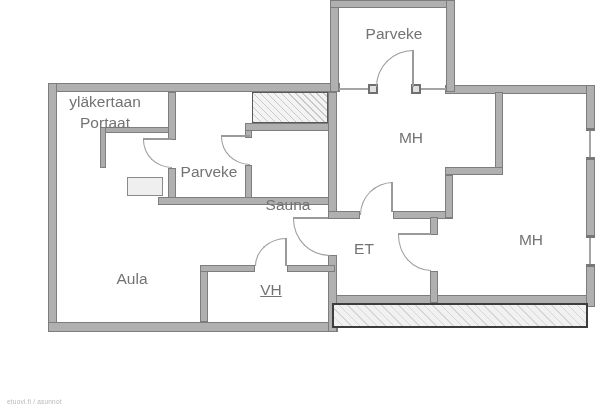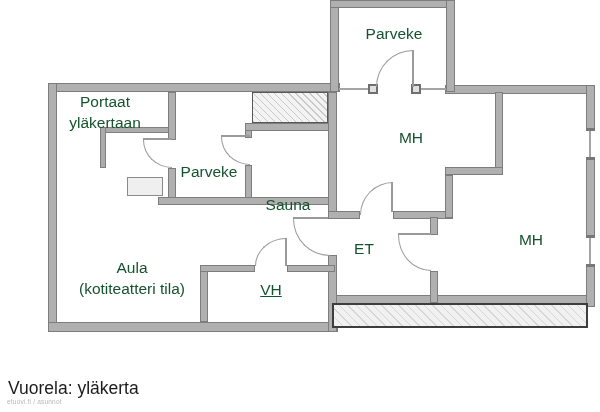--- a/index.html
+++ b/index.html
@@ -29,21 +29,21 @@
     background:repeating-linear-gradient(45deg,#c9c9c9 0px,#c9c9c9 1px,#f3f3f3 1px,#f3f3f3 5px);
   }
   .hatch-strip{
     position:absolute;box-sizing:border-box;border:2px solid #3d3d3d;
     background:repeating-linear-gradient(45deg,#d6d6d6 0px,#d6d6d6 1px,#f1f1f1 1px,#f1f1f1 6px);
   }
   .fixture{position:absolute;background:#efefef;border:1.5px solid #8a8a8a;box-sizing:border-box;}
   
   .room-label{
     position:absolute;transform:translate(-50%,-50%);
-    color:#14532d;font-size:15.5px;line-height:20px;text-align:center;white-space:nowrap;
+    color:#737373;font-size:15.5px;line-height:20px;text-align:center;white-space:nowrap;
   }
   .room-label.two{line-height:21px;}
   #plan-title{
     position:absolute;left:8px;top:378px;font-size:17.5px;color:#1c1c1c;white-space:nowrap;
   }
   #watermark{
     position:absolute;left:7px;top:398px;font-size:6.5px;color:#b9b9b9;
     letter-spacing:0.2px;filter:blur(0.4px);white-space:nowrap;
   }
 </style>
@@ -125,22 +125,22 @@
 
   <div class="hatch-strip" style="left:332px;top:303px;width:256px;height:25px;"></div>
 
   <div class="fixture" style="left:127px;top:177px;width:36px;height:19px;"></div>
 
   <div class="room-label" style="left:394px;top:34px;">
     <span>Parveke</span>
   </div>
 
   <div class="room-label two" style="left:105px;top:112px;">
+    <div>yläkertaan</div>
     <div>Portaat</div>
-    <div>yläkertaan</div>
   </div>
 
   <div class="room-label two" style="left:209px;top:171px;">
     <div>Parveke</div>
   </div>
 
   <div class="room-label" style="left:288px;top:164px;margin-top:41px;">
     <span>Sauna</span>
   </div>
 
@@ -151,23 +151,21 @@
   <div class="room-label" style="left:531px;top:240px;">
     <span>MH</span>
   </div>
 
   <div class="room-label" style="left:364px;top:249px;">
     <span>ET</span>
   </div>
 
   <div class="room-label two" style="left:132px;top:278px;">
     <div>Aula</div>
-    <div>(kotiteatteri tila)</div>
   </div>
 
   <div class="room-label" style="left:271px;top:290px;text-decoration:underline;">
     <span>VH</span>
   </div>
 
-  <div id="plan-title">Vuorela: yläkerta</div>
   <div id="watermark">etuovi.fi / asunnot</div>
 
 </div>
 
 </body></html>

